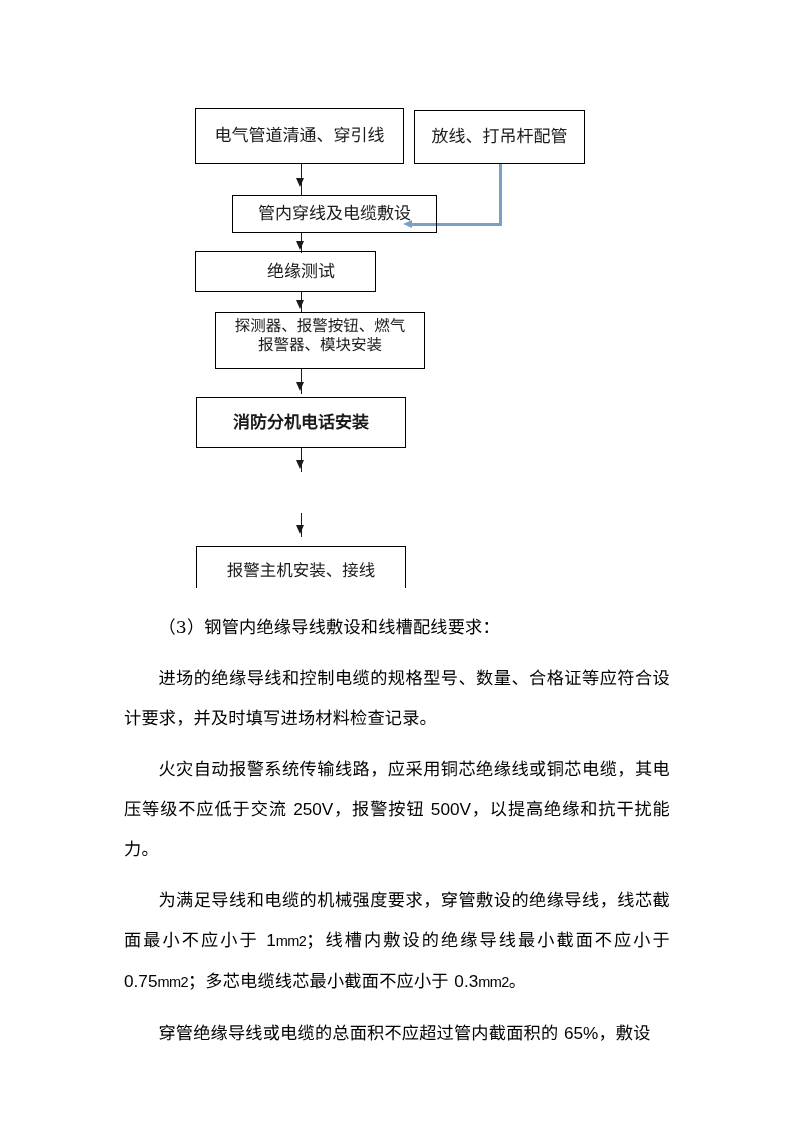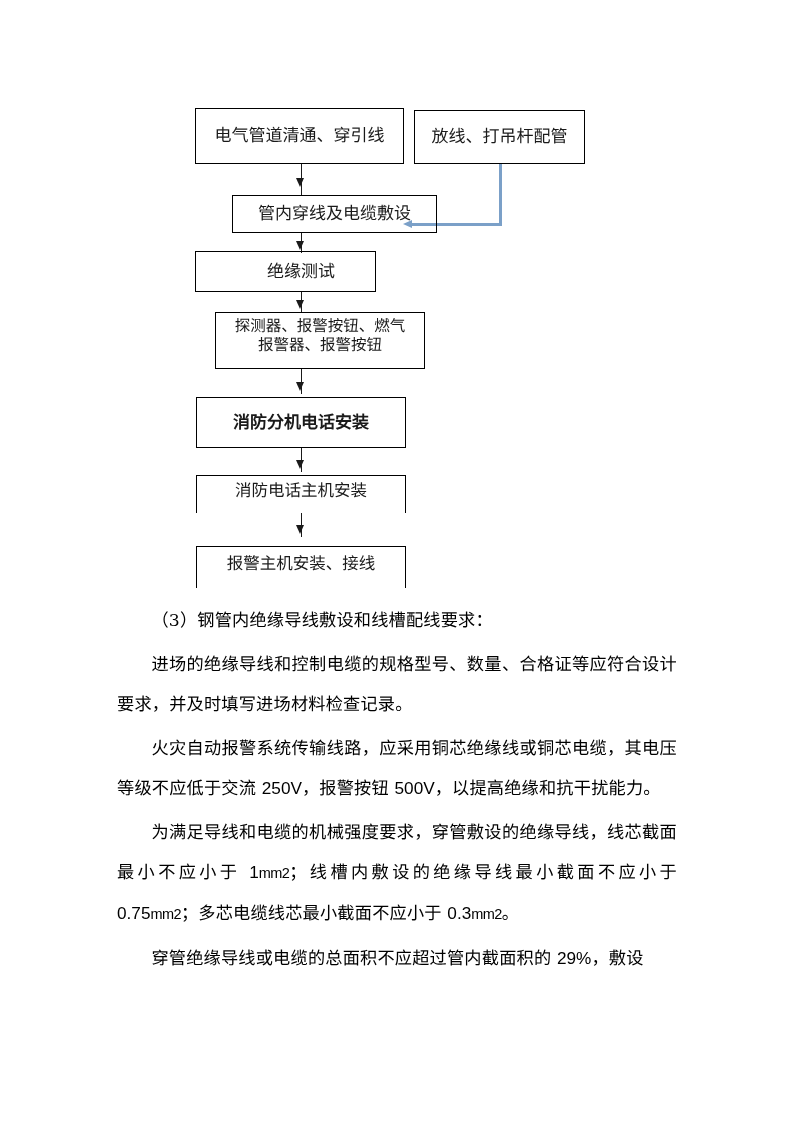--- a/index.html
+++ b/index.html
@@ -81,21 +81,21 @@
   }
 
   
   #body-text {
     position: absolute;
     left: 113px;
     top: 596px;
     width: 568px;
   }
   .para {
-    margin: 4px;
+    margin: 11px;
     font-size: 17.2px;
     line-height: 40px;
     text-align: justify;
     text-justify: inter-ideograph;
     text-indent: 2em;
     letter-spacing: 0.2px;
   }
   .para .lat {
     font-family: Liberation Sans, sans-serif;
     letter-spacing: 0;
@@ -137,47 +137,44 @@
 
     <div class="fc-box" style="left:195px; top:251px; width:181px; height:41px; font-size:17px;padding-left:31px;">
       <span class="fc-line">绝缘测试</span>
     </div>
 
     <div class="arrow-v" style="left:301px; top:292px; height:20px;"></div>
     <div class="arrow-head-down" style="left:296px; top:300px;"></div>
 
     <div class="fc-box" style="left:195px; top:312px; width:210px; height:57px; font-size:15.5px; justify-content:flex-start; padding-top:4px;margin-left:20px;">
       <span class="fc-line">探测器、报警按钮、燃气</span>
-      <span class="fc-line">报警器、报警按钮</span>
+      <span class="fc-line">报警器、模块安装</span>
     </div>
 
     <div class="arrow-v" style="left:301px; top:369px; height:25px;"></div>
     <div class="arrow-head-down" style="left:296px; top:382px;"></div>
 
     <div class="fc-box" style="left:196px; top:397px; width:210px; height:51px; font-size:17px;font-weight:bold;">
       <span class="fc-line">消防分机电话安装</span>
     </div>
 
     <div class="arrow-v" style="left:301px; top:448px; height:24px;"></div>
     <div class="arrow-head-down" style="left:296px; top:460px;"></div>
 
-    <div class="fc-box no-bottom" style="left:196px; top:475px; width:210px; height:38px; font-size:16.5px; justify-content:flex-start; padding-top:5px;">
-      <span class="fc-line">消防电话主机安装</span>
-    </div>
 
     <div class="arrow-v" style="left:301px; top:513px; height:24px;"></div>
     <div class="arrow-head-down" style="left:296px; top:525px;"></div>
 
-    <div class="fc-box no-bottom" style="left:196px; top:546px; width:210px; height:42px; font-size:16.5px; justify-content:flex-start; padding-top:7px;">
+    <div class="fc-box no-bottom" style="left:196px; top:546px; width:210px; height:42px; font-size:16.5px; justify-content:center; padding-top:7px;">
       <span class="fc-line">报警主机安装、接线</span>
     </div>
 
   </div>
 
   <div id="body-text">
     <p class="para"><span>（3）钢管内绝缘导线敷设和线槽配线要求：</span></p>
     <p class="para"><span>进场的绝缘导线和控制电缆的规格型号、数量、合格证等应符合设计要求，并及时填写进场材料检查记录。</span></p>
     <p class="para"><span>火灾自动报警系统传输线路，应采用铜芯绝缘线或铜芯电缆，其电压等级不应低于交流 </span><span class="lat">250V</span><span>，报警按钮 </span><span class="lat">500V</span><span>，以提高绝缘和抗干扰能力。</span></p>
     <p class="para"><span>为满足导线和电缆的机械强度要求，穿管敷设的绝缘导线，线芯截面最小不应小于 </span><span class="lat">1</span><span class="unit">mm2</span><span>；线槽内敷设的绝缘导线最小截面不应小于 </span><span class="lat">0.75</span><span class="unit">mm2</span><span>；多芯电缆线芯最小截面不应小于 </span><span class="lat">0.3</span><span class="unit">mm2</span><span>。</span></p>
-    <p class="para"><span>穿管绝缘导线或电缆的总面积不应超过管内截面积的 </span><span class="lat">29%</span><span>，敷设</span></p>
+    <p class="para"><span>穿管绝缘导线或电缆的总面积不应超过管内截面积的 </span><span class="lat">65%</span><span>，敷设</span></p>
   </div>
 
 </div>
 
 </body></html>

